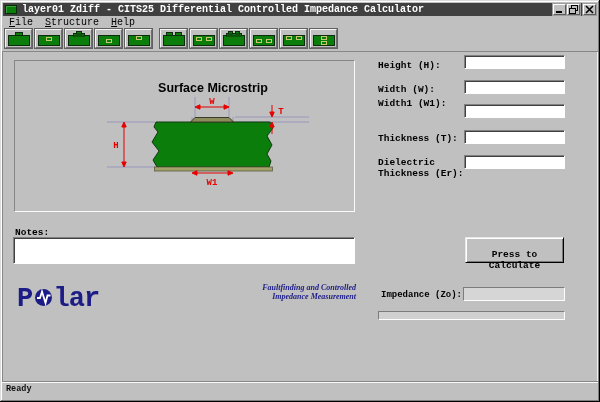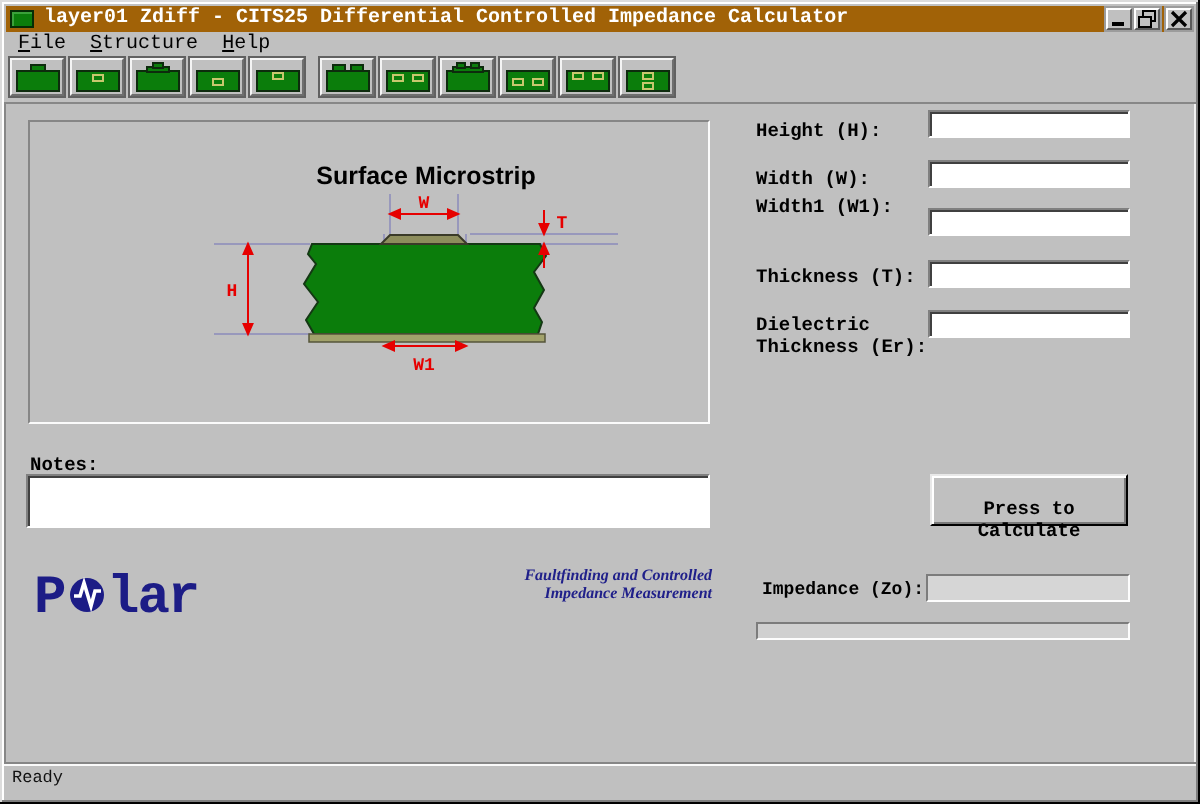--- a/index.html
+++ b/index.html
@@ -5,21 +5,21 @@
   html,body{margin:0;padding:0;background:#9a9a9a;}
   *{box-sizing:border-box;}
   .window{
     position:relative;width:600px;height:402px;background:#c0c0c0;
     font-family:"Liberation Mono","DejaVu Sans Mono",monospace;
     box-shadow: inset -1px -1px 0 #000, inset 1px 1px 0 #dcdcdc,
                 inset -2px -2px 0 #7e7e7e, inset 2px 2px 0 #fff;
     overflow:hidden;
   }
   
-  .titlebar{position:absolute;left:3px;top:3px;right:3px;height:13px;background:#a16207;
+  .titlebar{position:absolute;left:3px;top:3px;right:3px;height:13px;background:#404040;
     display:flex;align-items:center;}
   .app-icon{width:12px;height:9px;margin-left:2px;background:#0b7d0b;
     border:1px solid #052d05;box-shadow:inset 1px 1px 0 #3aa13a;flex:0 0 auto;}
   .title-text{color:#fff;font-size:10px;font-weight:bold;line-height:13px;margin-left:5px;
     white-space:nowrap;letter-spacing:0;}
   .win-controls{position:absolute;right:1px;top:1px;display:flex;}
   .winbtn{width:13px;height:11px;background:#c0c0c0;border:1px solid;
     border-color:#fff #5a5a5a #5a5a5a #fff;box-shadow:0 0 0 1px #9c9c9c;
     margin-left:1px;padding:0;display:flex;align-items:center;justify-content:center;cursor:default;}
   .winbtn.close{margin-left:3px;}
@@ -64,21 +64,21 @@
     font-size:8px;line-height:8.5px;color:#20208a;}
   
   .result-label{position:absolute;left:381px;top:290px;font-size:9px;font-weight:bold;white-space:nowrap;}
   .result-box{position:absolute;left:463px;top:287px;width:102px;height:14px;background:#d6d6d6;
     border:1px solid;border-color:#7c7c7c #fdfdfd #fdfdfd #7c7c7c;font-size:10px;padding:0 2px;}
   .progress-bar{position:absolute;left:378px;top:311px;width:187px;height:9px;background:#d0d0d0;
     border:1px solid;border-color:#7c7c7c #fdfdfd #fdfdfd #7c7c7c;}
   
   .statusbar{position:absolute;left:2px;right:2px;bottom:2px;height:13px;background:#c0c0c0;
     border-top:1px solid #868686;box-shadow:inset 0 1px 0 #fafafa;
-    font-size:8.5px;font-weight:normal;color:#111;padding:2px 0 16px 4px;line-height:10px;}
+    font-size:8.5px;font-weight:bold;color:#111;padding:2px 0 16px 4px;line-height:10px;}
   svg text{font-family:"Liberation Mono","DejaVu Sans Mono",monospace;}
   svg text.sans{font-family:"Liberation Sans","DejaVu Sans",sans-serif;}
 </style>
 </head>
 <body>
 
 <div class="window">
 
   <div class="titlebar">
     <div class="app-icon"></div>

